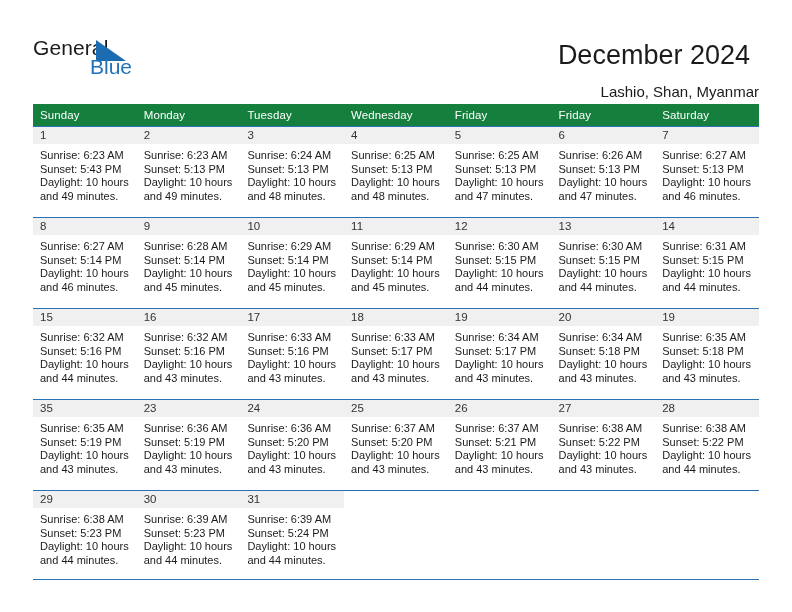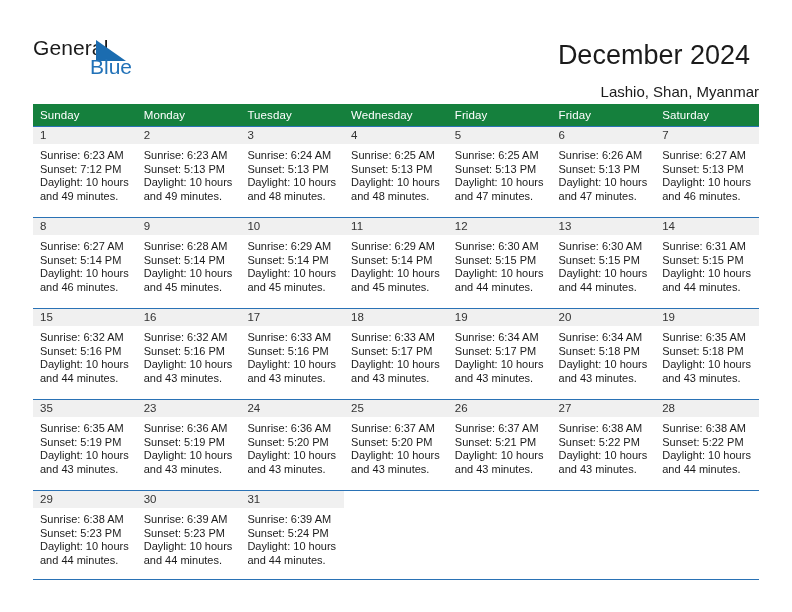--- a/index.html
+++ b/index.html
@@ -182,21 +182,21 @@
             <th>Saturday</th>
           </tr>
       </thead>
       <tbody id="week-body">
           <tr class="week">
             <td>
               <div class="cell">
                 <div class="daynum">1</div>
                 <div class="info">
                   <div>Sunrise: 6:23 AM</div>
-                  <div>Sunset: 7:12 PM</div>
+                  <div>Sunset: 5:43 PM</div>
                   <div>Daylight: 10 hours</div>
                   <div>and 49 minutes.</div>
                 </div>
               </div>
             </td>
             <td>
               <div class="cell">
                 <div class="daynum">2</div>
                 <div class="info">
                   <div>Sunrise: 6:23 AM</div>

